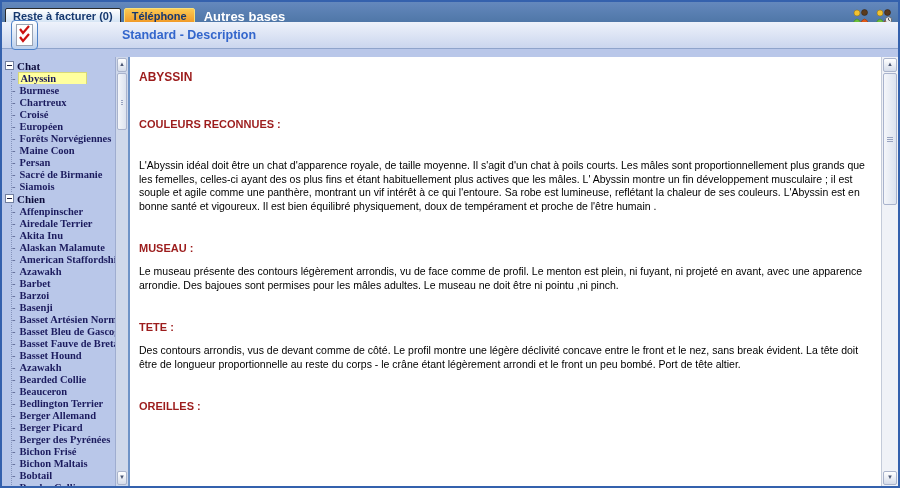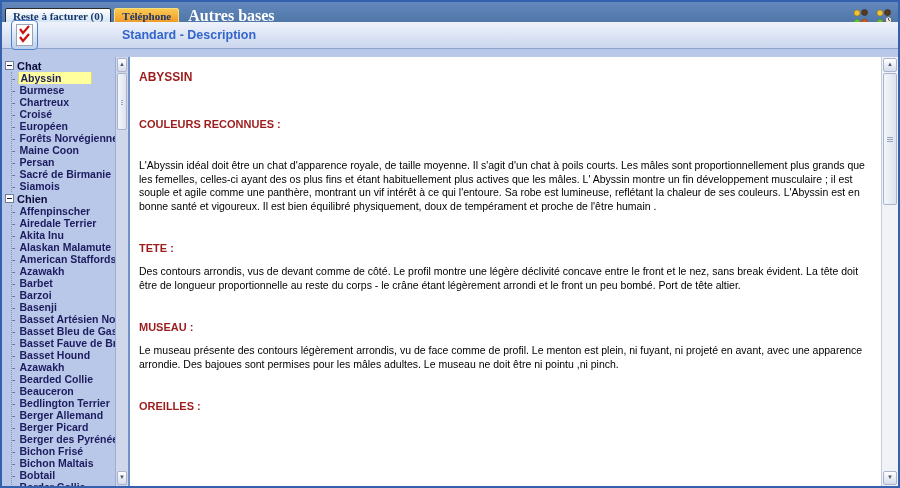--- a/index.html
+++ b/index.html
@@ -2,42 +2,42 @@
 <html><head>
 <meta charset="utf-8">
 <style>
   html,body{margin:0;padding:0;width:900px;height:488px;overflow:hidden;
     font-family:"Liberation Sans", sans-serif;background:#ffffff;}
   .window{position:absolute;inset:0;border:2px solid #3461ad;background:#b9c7e9;box-sizing:border-box;}
 
   
   .topbar{position:absolute;top:0;left:0;right:0;height:29px;
     background:linear-gradient(#6488bd,#47709f);border-bottom:1px solid #27447a;
-    display:flex;align-items:center;padding:8px 3px;box-sizing:border-box;font-family:Liberation Serif, serif;}
+    display:flex;align-items:center;padding:8px 3px;box-sizing:border-box;}
   .tab{font-size:11px;font-weight:bold;color:#16386e;padding:1px 7px 2px;margin-right:3px;
     border-radius:2px;white-space:nowrap;cursor:default;}
   .tab-white{background:linear-gradient(#ffffff,#cfe0f2);border:1px solid #2b2b2b;}
   .tab-orange{background:linear-gradient(#fcca52,#ef9423);border:1px solid #f6df7a;}
-  .topbar-title{color:#ffffff;font-weight:bold;font-size:16px;margin-left:6px;}
+  .topbar-title{color:#ffffff;font-weight:bold;font-size:13px;margin-left:6px;}
   .topbar-icons{margin-left:auto;display:flex;align-items:center;gap:5px;padding-right:2px;}
   .icon-btn{width:18px;height:15px;display:inline-block;}
 
   
   .toolbar{position:absolute;top:20px;left:0;right:0;height:27px;
     background:linear-gradient(#eef2fb,#cbd6ee);border-bottom:1px solid #8fa4cb;
     display:flex;align-items:center;box-sizing:border-box;}
   .check-btn{width:25px;height:28px;margin-left:9px;border:1px solid #4e82c8;border-radius:4px;
     background:linear-gradient(#ffffff,#bcd0ec);display:flex;align-items:center;justify-content:center;}
   .check-inner{width:15px;height:20px;background:#ffffff;border:1px solid #9aa4b4;position:relative;}
   .toolbar-title{margin-left:84px;color:#3366cc;font-weight:bold;font-size:12.5px;}
 
   
   .main{position:absolute;top:55px;left:0;right:0;bottom:0;display:flex;}
   .sidebar{width:126px;position:relative;background:#b9c7e9;flex:none;}
-  .tree{position:absolute;top:0;left:0;right:12px;bottom:0;overflow:hidden;padding:2px 0 0 3px;}
+  .tree{position:absolute;top:0;left:0;right:12px;bottom:0;overflow:hidden;padding:2px 0 0 3px;font-family:Liberation Serif, serif;}
   .tree-root{display:flex;align-items:center;height:13px;font-size:11px;font-weight:bold;color:#0d0d3d;cursor:default;}
   .expander{width:9px;height:9px;box-sizing:border-box;border:1px solid #707e9f;background:#fff;
     position:relative;margin-right:3px;flex:none;}
   .expander::before{content:'';position:absolute;left:1px;right:1px;top:3px;height:1px;background:#20203f;}
   .tree-items{margin-left:6px;border-left:1px dotted #8593bb;}
   .tree-item{display:flex;align-items:center;height:12px;font-size:10.5px;font-weight:bold;color:#1c1c5e;
     white-space:nowrap;overflow:hidden;cursor:default;}
   .dash{color:#55608c;margin:0 2px 0 0;flex:none;font-weight:normal;}
   .tree-item .item-label{overflow:hidden;white-space:nowrap;padding:0 2px;}
   .tree-item.selected .item-label{background:#ffff9e;border:1px solid #d9d977;padding:0 30px 0 2px;}
@@ -314,30 +314,30 @@
               </div>
   </div>
 
   <div class="section">
     <div>
                 <p class="body-text">L'Abyssin idéal doit être un chat d'apparence royale, de taille moyenne. Il s'agit d'un chat à poils courts. Les mâles sont proportionnellement plus grands que les femelles, celles-ci ayant des os plus fins et étant habituellement plus actives que les mâles. L' Abyssin montre un fin développement musculaire ; il est souple et agile comme une panthère, montrant un vif intérêt à ce qui l'entoure. Sa robe est lumineuse, reflétant la chaleur de ses couleurs. L'Abyssin est en bonne santé et vigoureux. Il est bien équilibré physiquement, doux de tempérament et proche de l'être humain .</p>
               </div>
   </div>
 
   <div class="section">
+    <p class="section-heading">MUSEAU :</p>
+    <div>
+                <p class="body-text">Le museau présente des contours légèrement arrondis, vu de face comme de profil. Le menton est plein, ni fuyant, ni projeté en avant, avec une apparence arrondie. Des bajoues sont permises pour les mâles adultes. Le museau ne doit être ni pointu ,ni pinch.</p>
+              </div>
+  </div>
+
+  <div class="section">
     <p class="section-heading">TETE :</p>
     <div>
                 <p class="body-text">Des contours arrondis, vus de devant comme de côté. Le profil montre une légère déclivité concave entre le front et le nez, sans break évident. La tête doit être de longueur proportionnelle au reste du corps - le crâne étant légèrement arrondi et le front un peu bombé. Port de tête altier.</p>
-              </div>
-  </div>
-
-  <div class="section">
-    <p class="section-heading">MUSEAU :</p>
-    <div>
-                <p class="body-text">Le museau présente des contours légèrement arrondis, vu de face comme de profil. Le menton est plein, ni fuyant, ni projeté en avant, avec une apparence arrondie. Des bajoues sont permises pour les mâles adultes. Le museau ne doit être ni pointu ,ni pinch.</p>
               </div>
   </div>
 
   <div class="section">
     <p class="section-heading">OREILLES :</p>
 
   </div>
 
 </div>
       </div>

